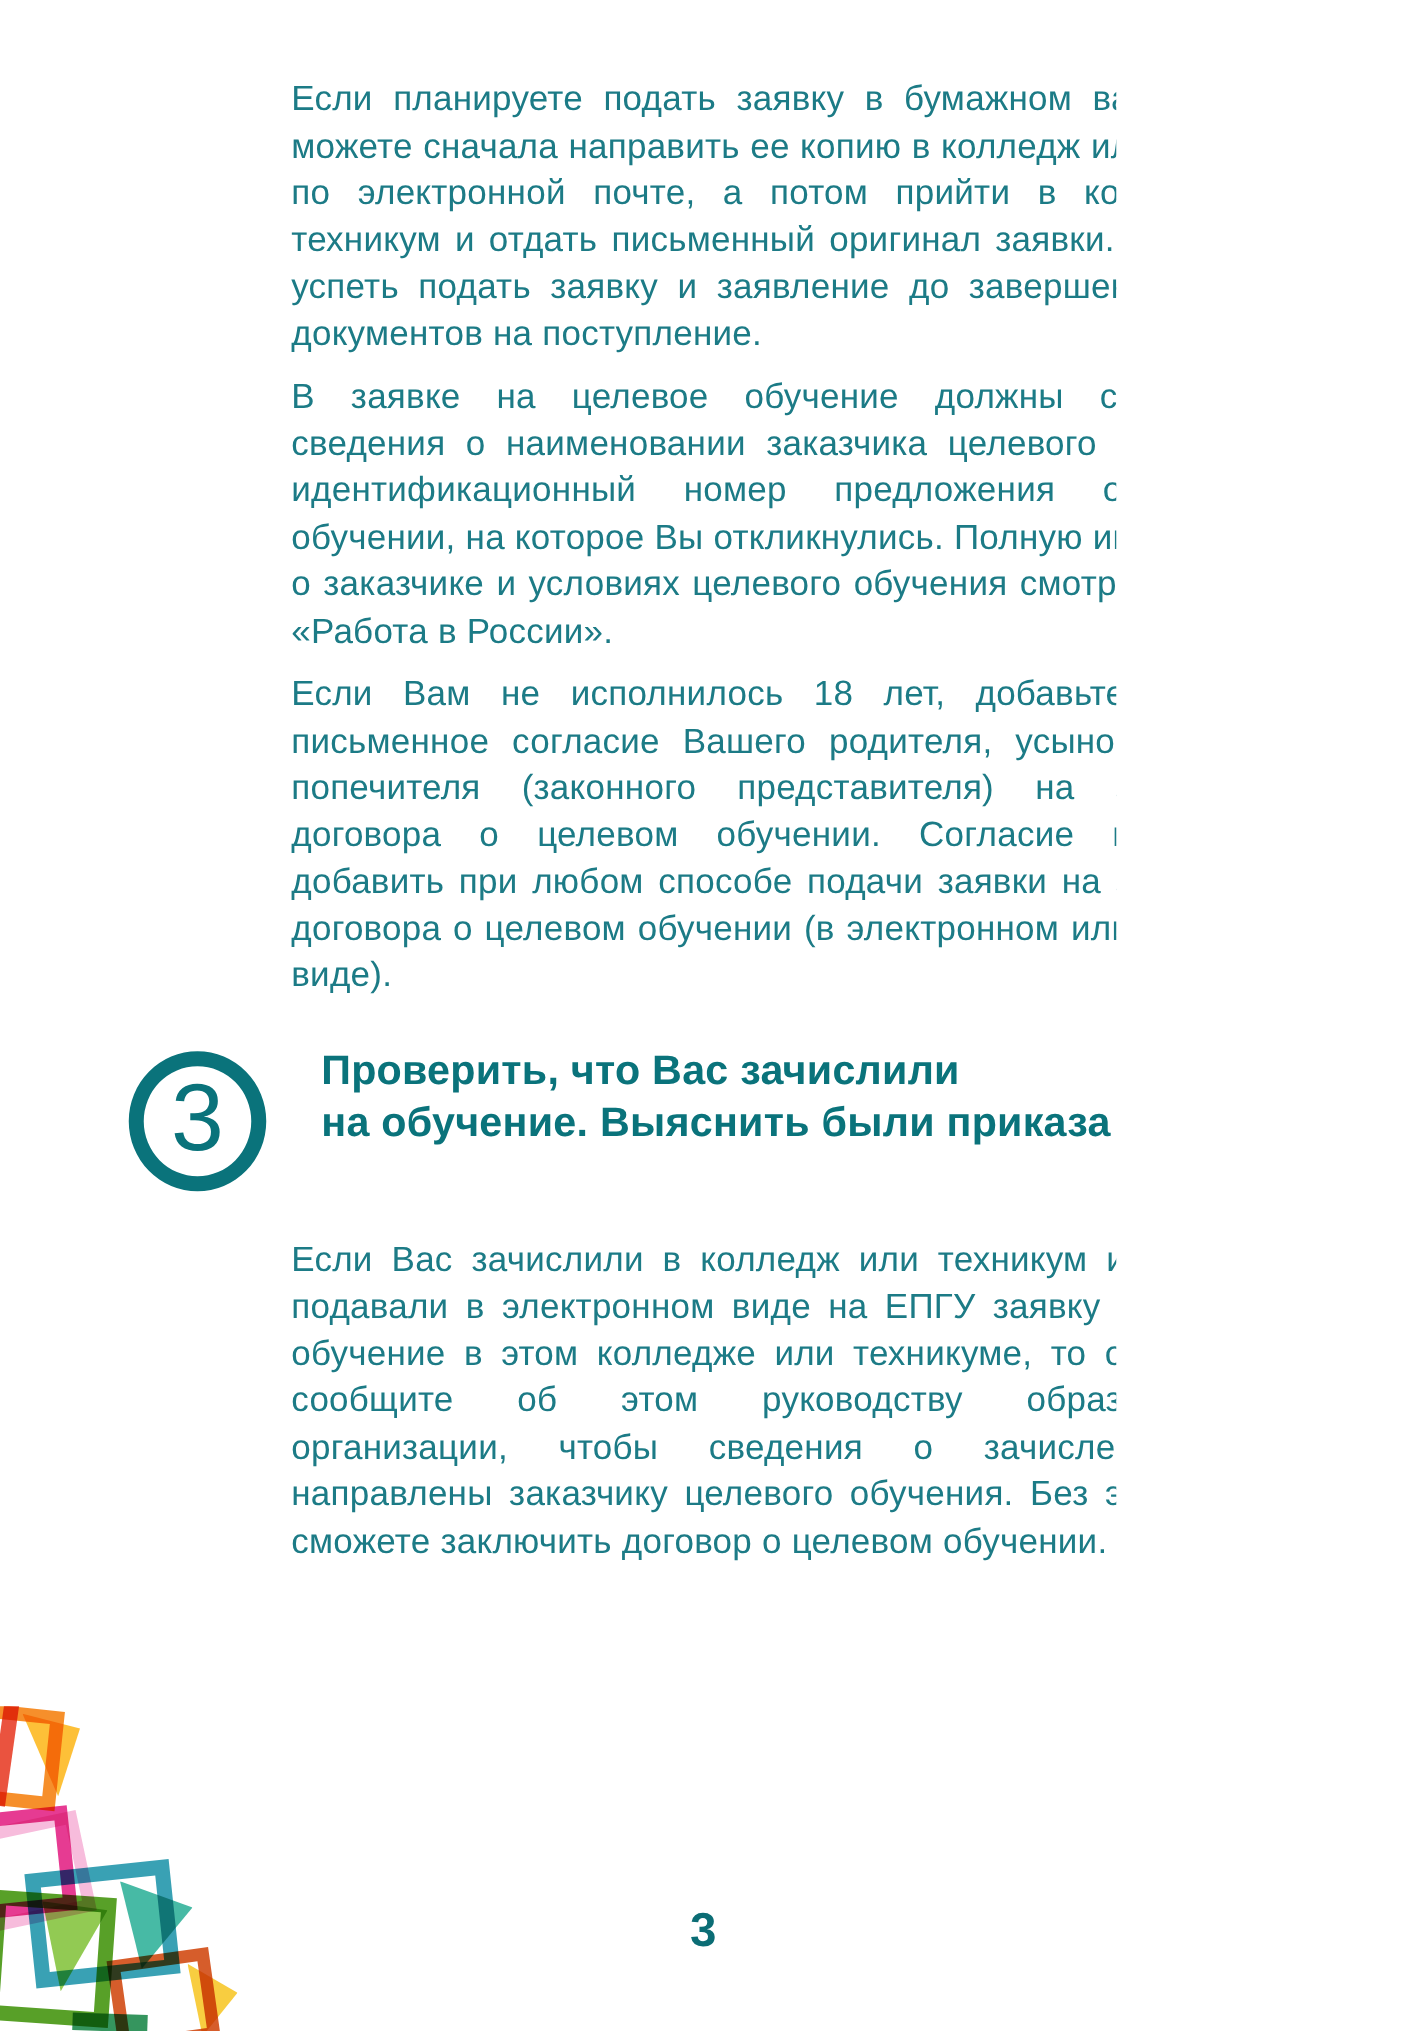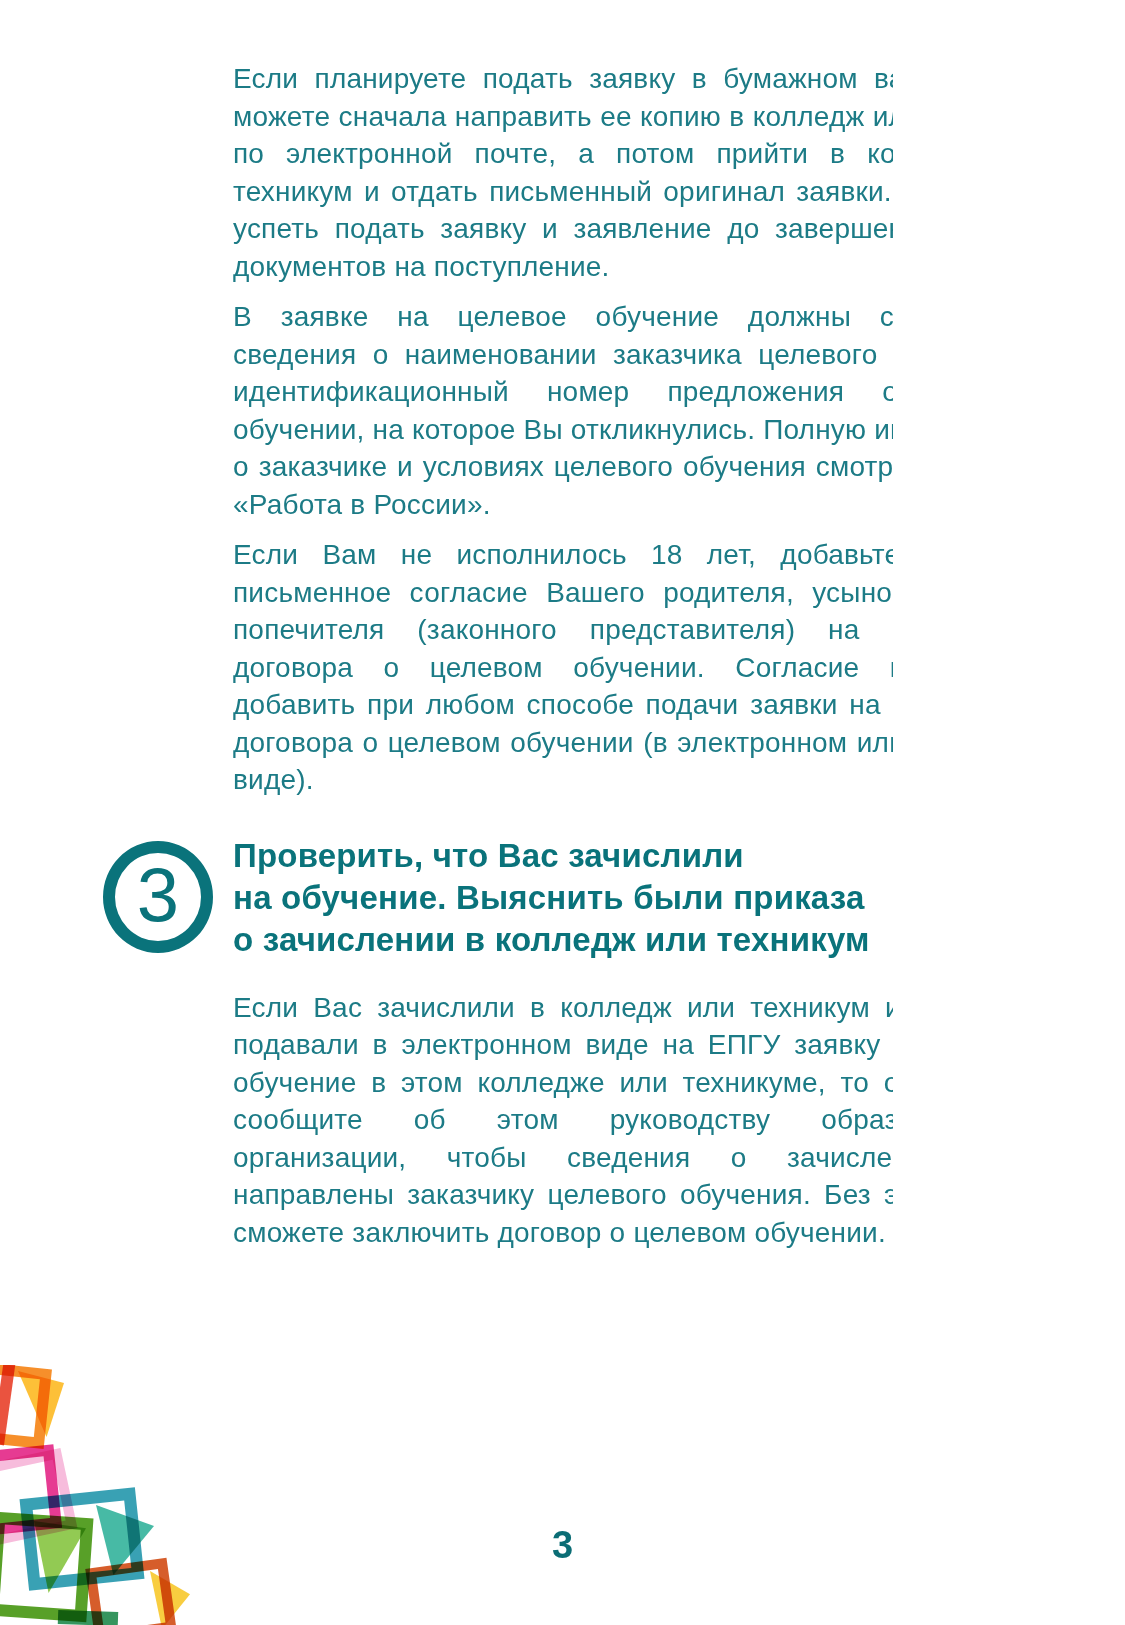--- a/index.html
+++ b/index.html
@@ -55,21 +55,21 @@
     font-weight:400;
     transform:translateY(-2px);
   }
   .step-heading{
     color:var(--heading);
     font-size:33px;
     font-weight:bold;
     line-height:42px;
     letter-spacing:0.2px;
   }
-  .step-heading .hl{display:block;}
+  .step-heading .hl{display:block;margin-left:24px;}
   .page-number{
     position:absolute;
     left:0;
     top:1524px;
     width:1125px;
     text-align:center;
     color:var(--page-number);
     font-size:38px;
     font-weight:bold;
   }
@@ -147,21 +147,20 @@
 
     <p class="body-par">Если Вам не исполнилось 18 лет, добавьте к заявке письменное согласие Вашего родителя, усыновителя или попечителя (законного представителя) на заключение договора о целевом обучении. Согласие необходимо добавить при любом способе подачи заявки на заключение договора о целевом обучении (в электронном или бумажном виде).</p>
 
     <section class="step">
       <div class="step-badge">
         <span>3</span>
       </div>
       <h2 class="step-heading">
         <span class="hl">Проверить, что Вас зачислили</span>
         <span class="hl">на обучение. Выяснить были приказа</span>
-        <span class="hl">о зачислении в колледж или техникум</span>
       </h2>
     </section>
 
 
     <p class="body-par">Если Вас зачислили в колледж или техникум и Вы ранее подавали в электронном виде на ЕПГУ заявку на целевое обучение в этом колледже или техникуме, то обязательно сообщите об этом руководству образовательной организации, чтобы сведения о зачислении были направлены заказчику целевого обучения. Без этого Вы не сможете заключить договор о целевом обучении.</p>
 
 
   </main>
 
   <div class="page-number">3</div>

